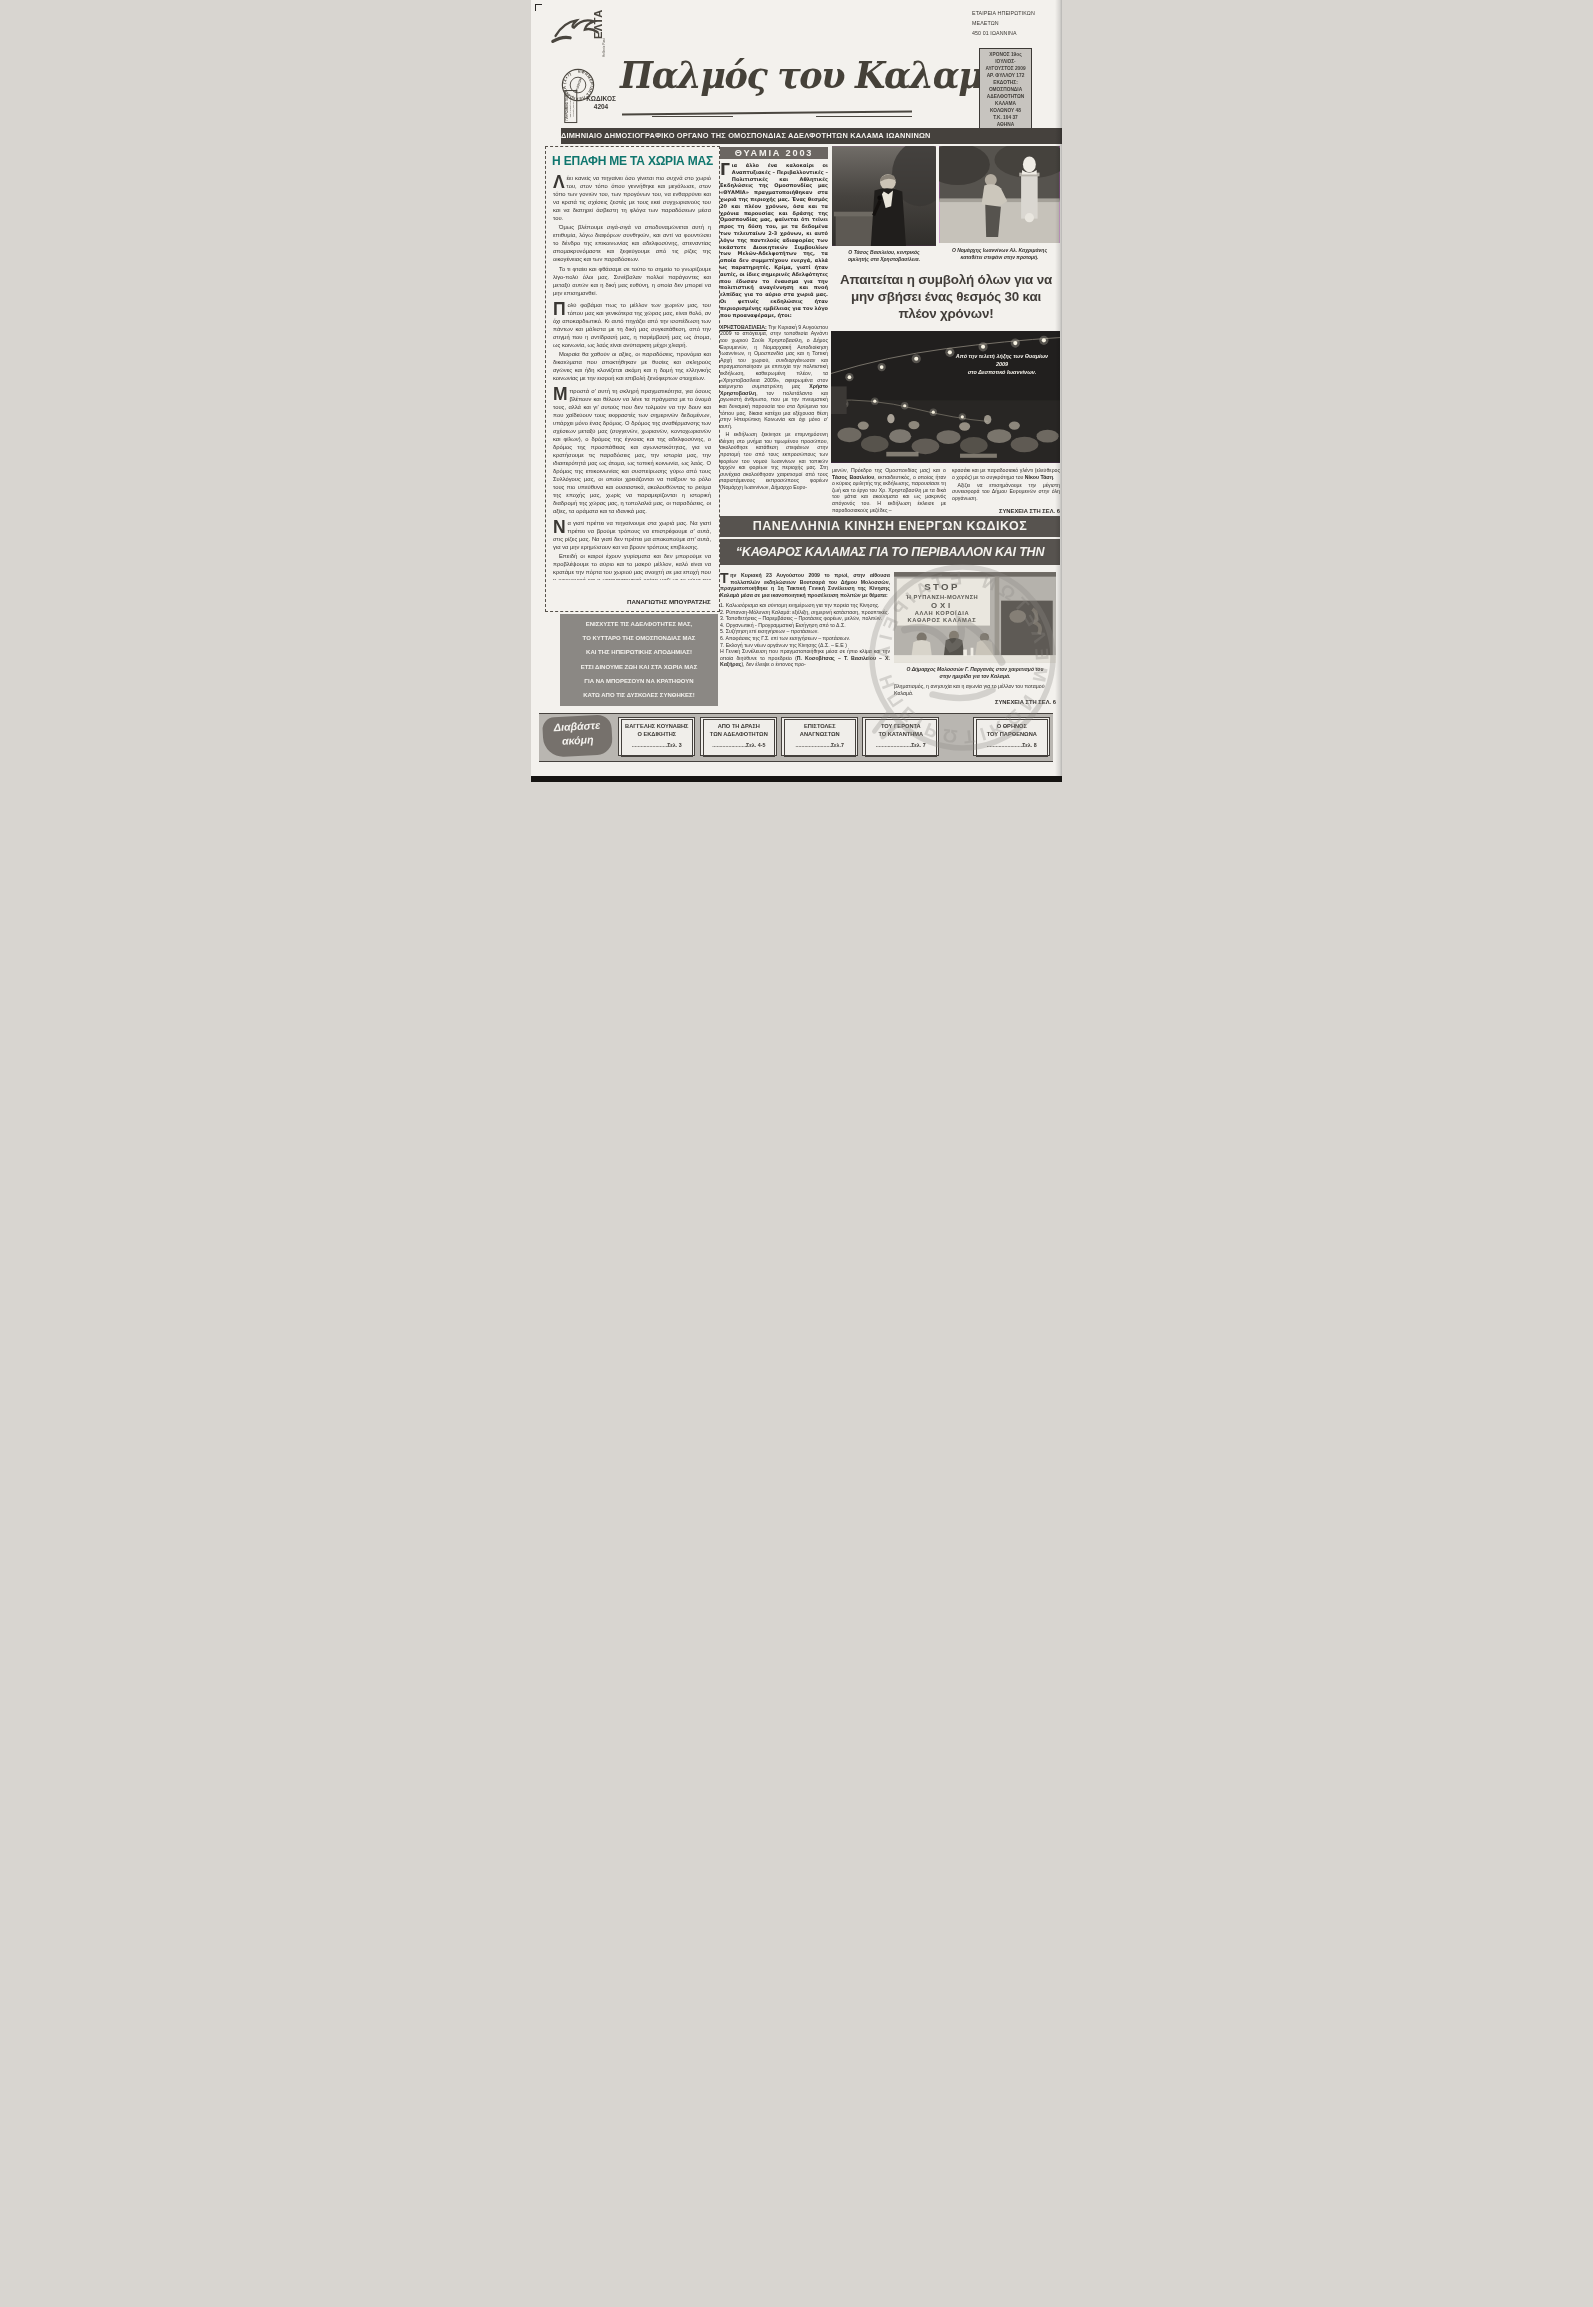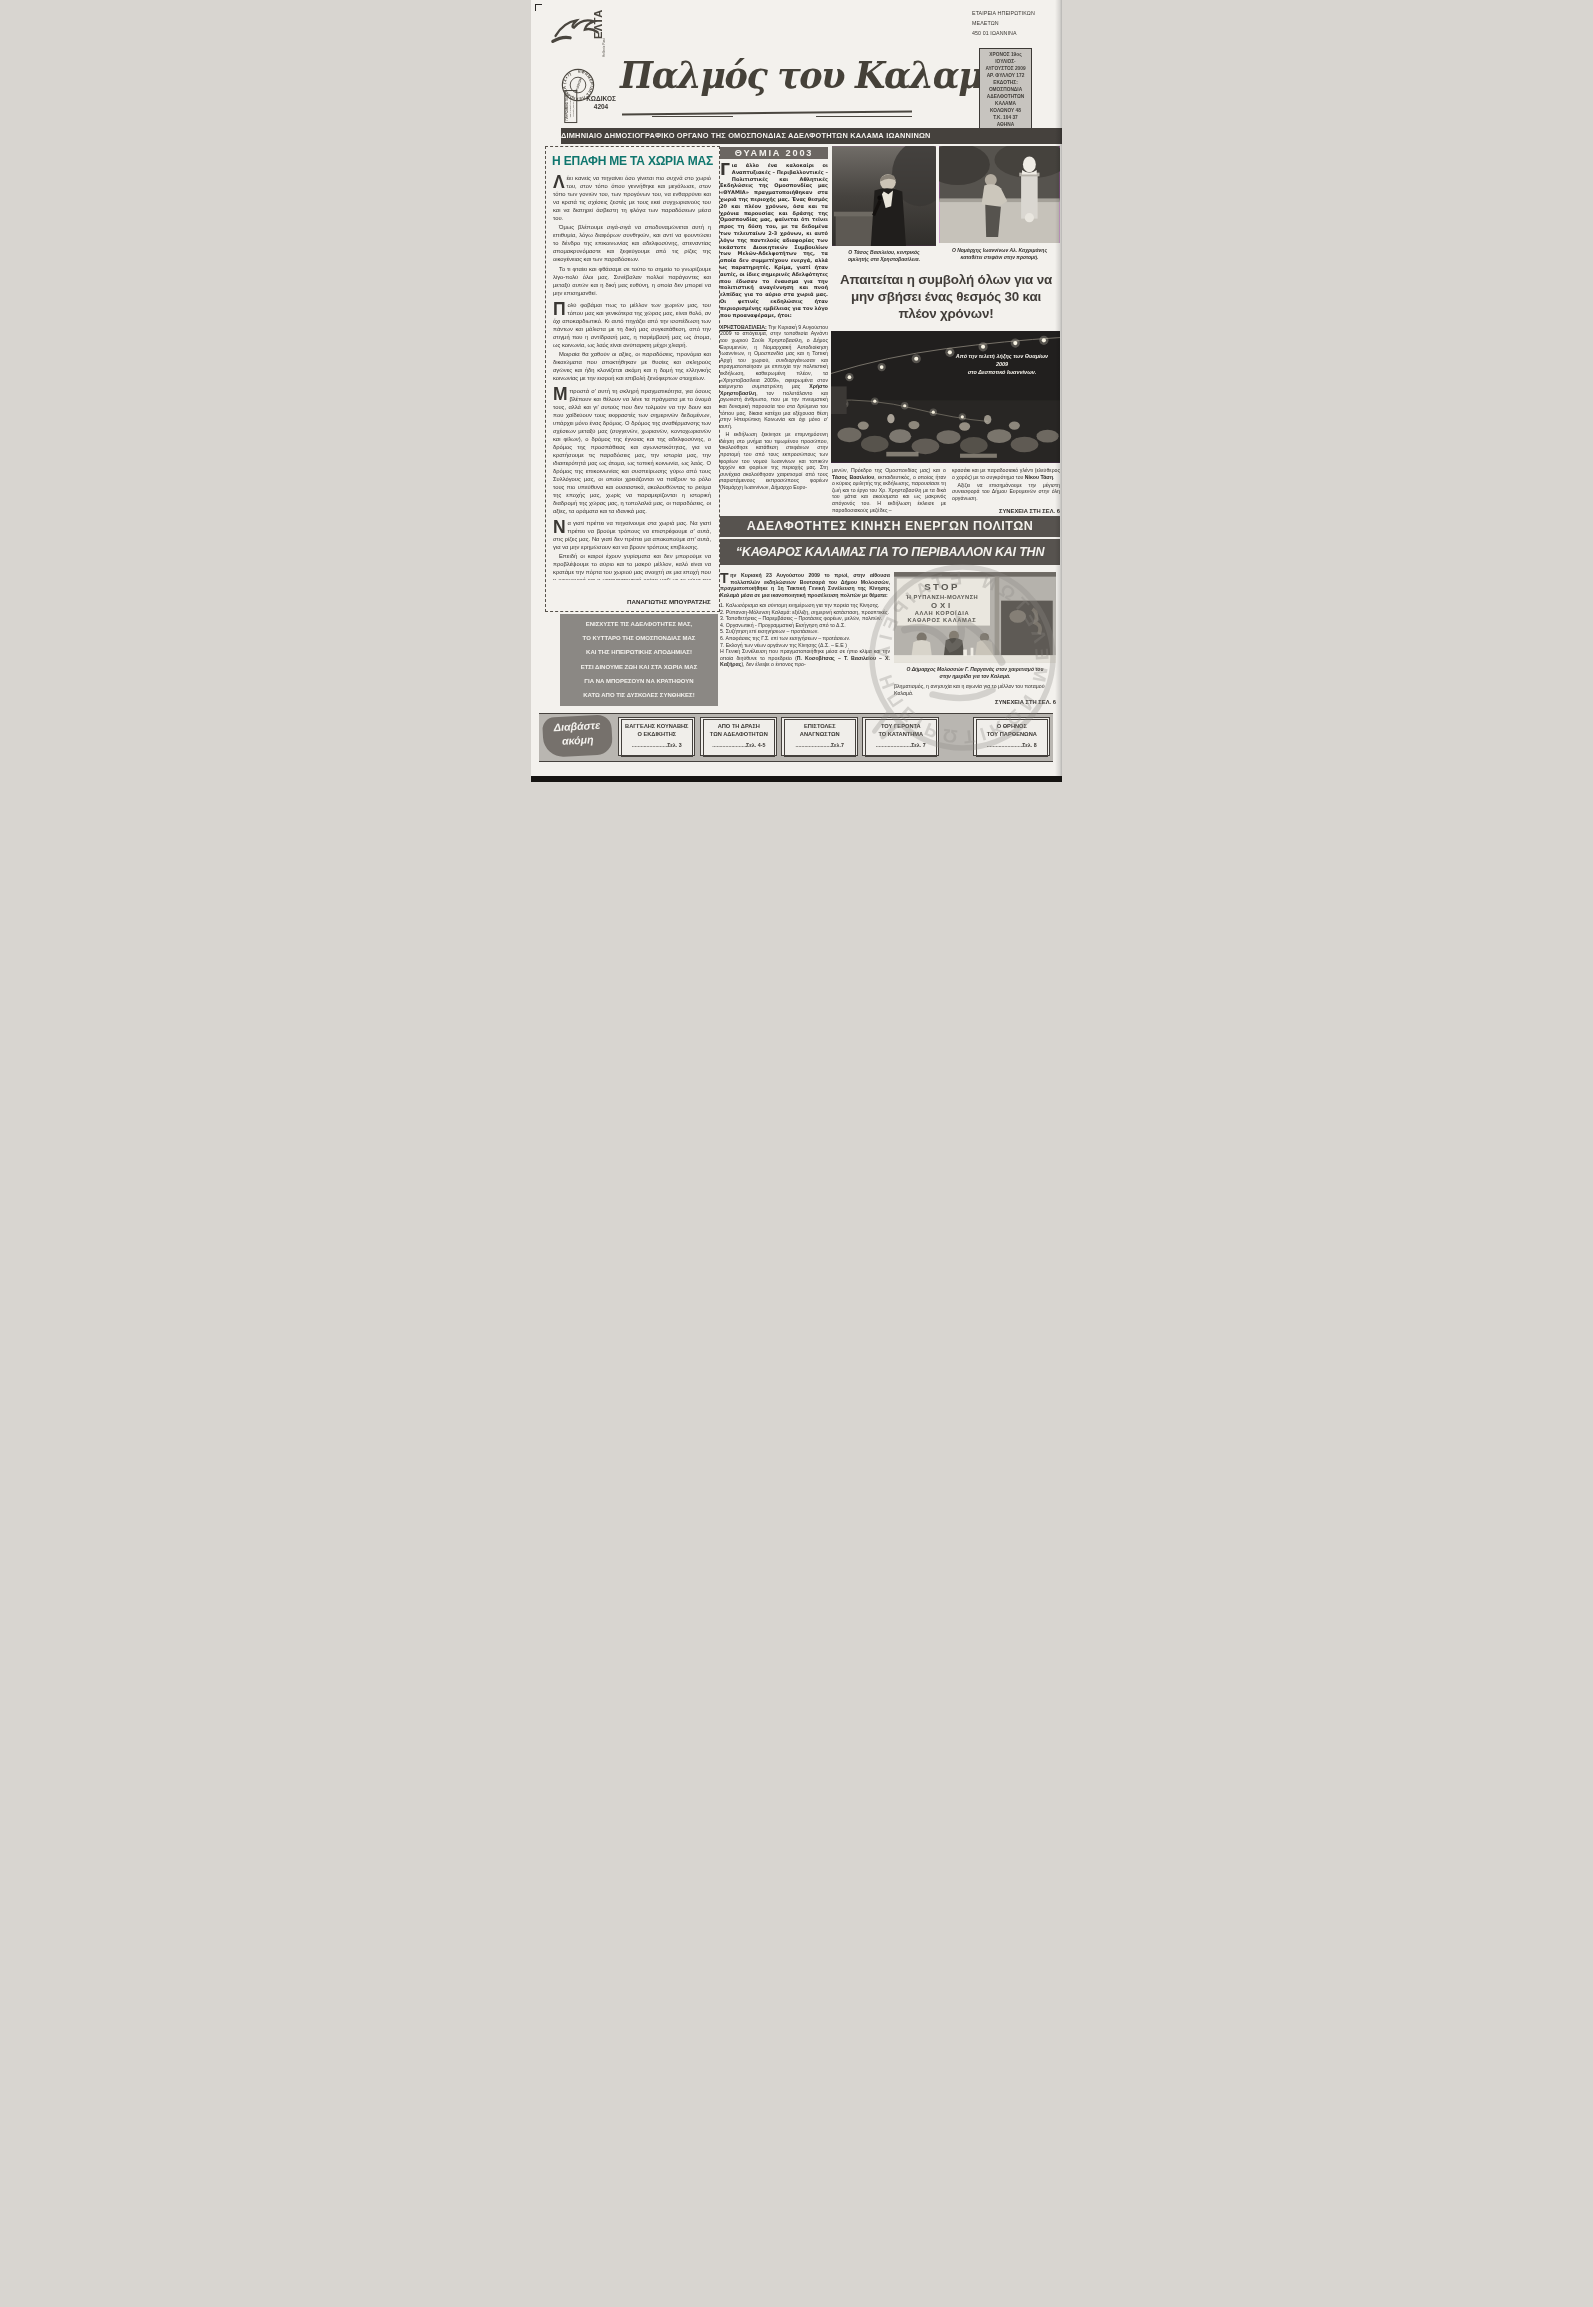--- a/index.html
+++ b/index.html
@@ -280,21 +280,21 @@
 
   <div class="abs smallcol j" style="left:301px;top:467px;width:114px;">
     <span>μενών, Πρόεδρο της Ομοσπονδίας μας) και ο </span><span class="b">Τάσος Βασιλείου</span><span>, εκπαιδευτικός, ο οποίος ήταν ο κύριος ομιλητής της εκδήλωσης, παρουσίασε τη ζωή και το έργο του Χρ. Χρηστοβασίλη με τα δικά του μάτια και ακούσματα και ως μακρινός απόγονός του. Η εκδήλωση έκλεισε με παραδοσιακούς μεζέδες –</span>
   </div>
   <div class="abs smallcol j" style="left:421px;top:467px;width:108px;">
     <p style="margin:0;"><span>κρασάκι και με παραδοσιακό γλέντι (ελεύθερος ο χορός) με το συγκρότημα του </span><span class="b">Νίκου Τάση</span><span>.</span></p>
     <p style="margin:1.4px 0 0 0;text-indent:5.5px;"><span>Αξίζει να επισημάνουμε την μέγιστη συνεισφορά του Δήμου Ευρυμενών στην όλη οργάνωση.</span></p>
     <div class="cont" style="margin-top:6.5px;">ΣΥΝΕΧΕΙΑ ΣΤΗ ΣΕΛ. 6</div>
   </div>
 
-  <div class="abs kin-bar kin-t1" style="left:189px;top:516px;width:340px;height:21px;">ΑΔΕΛΦΟΤΗΤΕΣ ΚΙΝΗΣΗ ΕΝΕΡΓΩΝ ΠΟΛΙΤΩΝ</div>
+  <div class="abs kin-bar kin-t1" style="left:189px;top:516px;width:340px;height:21px;">ΠΑΝΕΛΛΗΝΙΑ ΚΙΝΗΣΗ ΕΝΕΡΓΩΝ ΚΩΔΙΚΟΣ</div>
   <div class="abs kin-bar kin-t2" style="left:189px;top:539px;width:340px;height:26px;">“ΚΑΘΑΡΟΣ ΚΑΛΑΜΑΣ ΓΙΑ ΤΟ ΠΕΡΙΒΑΛΛΟΝ ΚΑΙ ΤΗΝ ΑΝΑΠΤΥΞΗ”</div>
 
   <div class="abs kin-body j" style="left:189px;top:572px;width:170px;height:138px;overflow:hidden;">
     <p class="intro"><span class="dropcap" style="font-size:14px;line-height:11.5px;">Τ</span><span>ην Κυριακή 23 Αυγούστου 2009 το πρωί, στην αίθουσα πολλαπλών εκδηλώσεων Βουτσαρά του Δήμου Μολοσσών, πραγματοποιήθηκε η 1η Τακτική Γενική Συνέλευση της Κίνησης Καλαμά μέσα σε μια ικανοποιητική προσέλευση πολιτών με θέματα:</span></p>
     <p style="margin-top:3.7px;">1. Καλωσόρισμα και σύντομη ενημέρωση για την πορεία της Κίνησης.</p>
     <p>2. Ρύπανση-Μόλυνση Καλαμά: εξέλιξη, σημερινή κατάσταση, προοπτικές.</p>
     <p>3. Τοποθετήσεις – Παρεμβάσεις – Προτάσεις φορέων, μελών, πολιτών.</p>
     <p>4. Οργανωτική - Προγραμματική Εισήγηση από το Δ.Σ.</p>
     <p>5. Συζήτηση επί εισηγήσεων – προτάσεων.</p>
     <p>6. Αποφάσεις της Γ.Σ. επί των εισηγήσεων – προτάσεων.</p>

